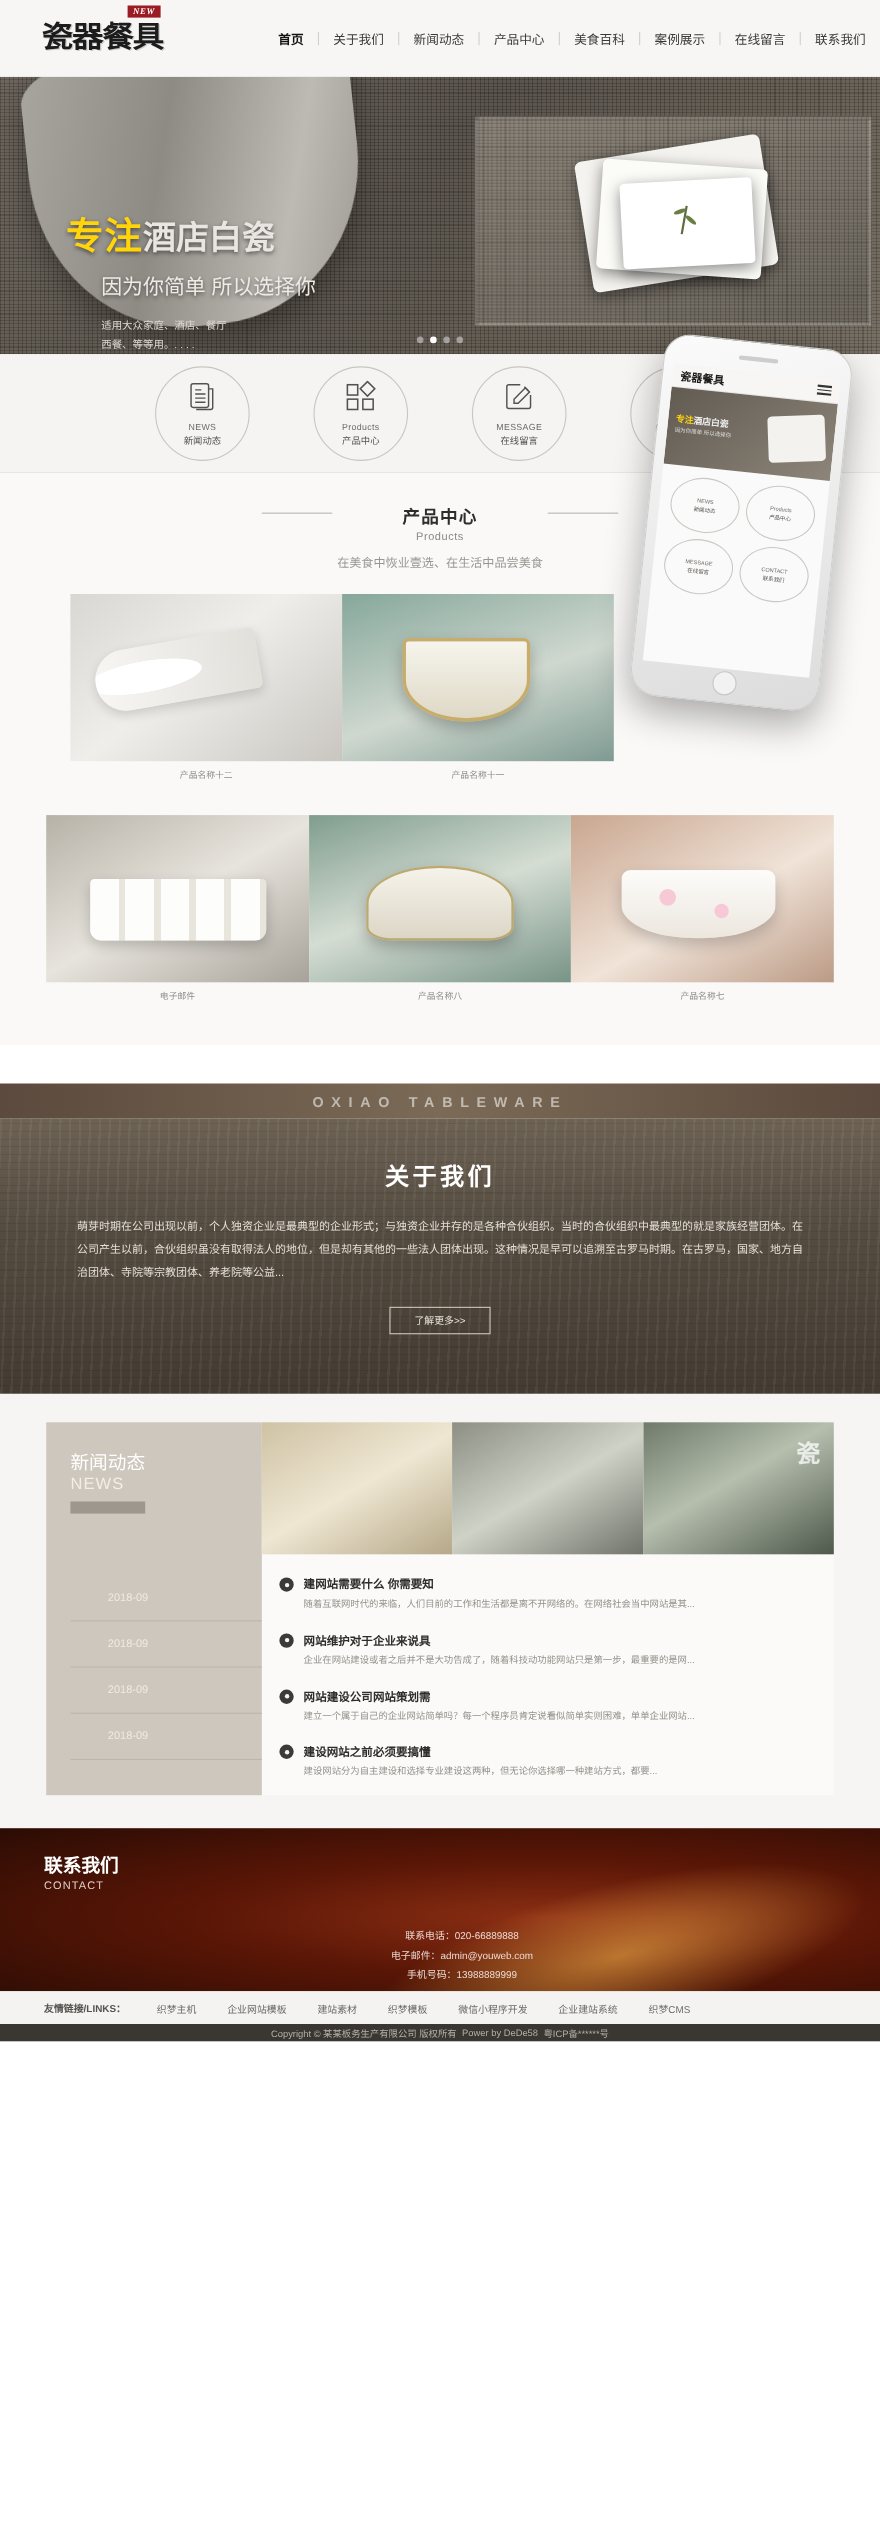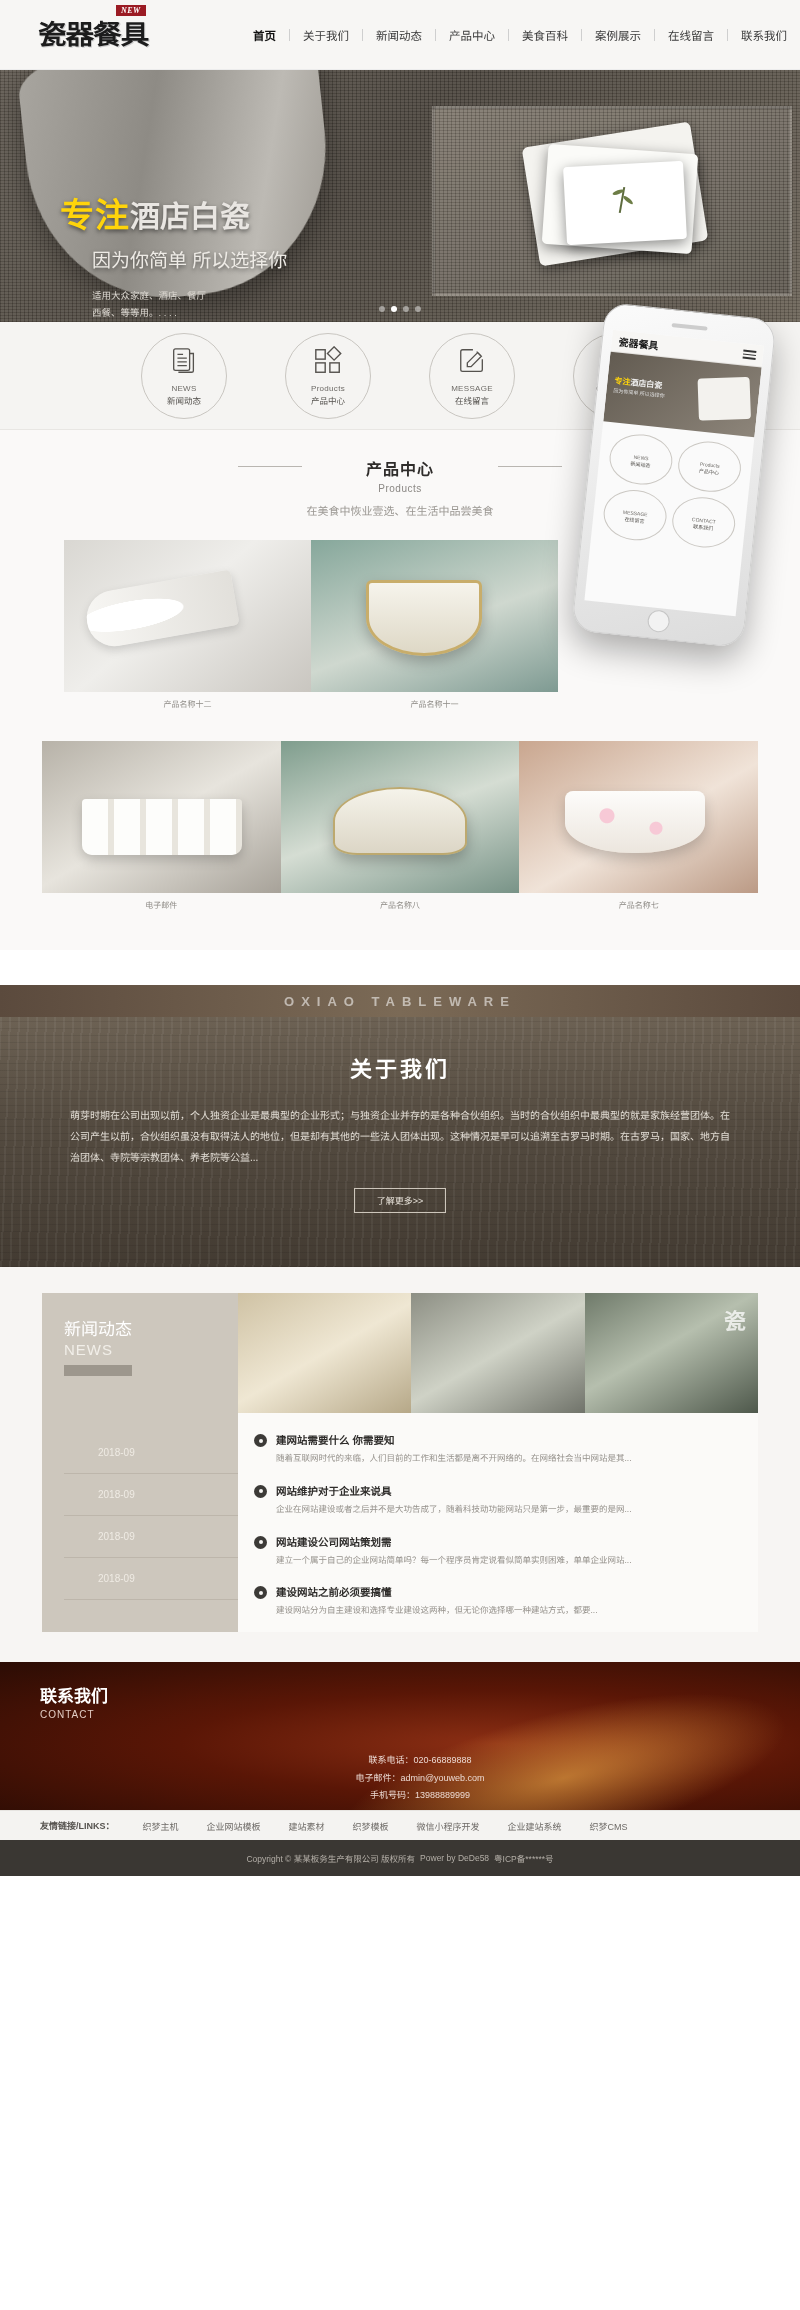--- a/index.html
+++ b/index.html
@@ -230,21 +230,21 @@
   .ct-lines{ margin-top:32px;text-align:center; }
   .ct-line{ font-size:9px;color:#ecd9d2;line-height:1.95; }
 
   
   .links{ width:800px;height:30px;background:#f4f3f1;display:flex;align-items:center;
           padding-left:40px;gap:0;border-top:1px solid #e6e4e1; }
   .links-label{ font-size:9px;color:#56534f;font-weight:bold;margin-right:14px; }
   .links a{ font-size:9px;color:#6d6a66;text-decoration:none;padding:0 14px;cursor:pointer; }
 
   
-  .copyright{ width:800px;height:36px;background:#3a3733;display:flex;align-items:center;
+  .copyright{ width:800px;height:16px;background:#3a3733;display:flex;align-items:center;
               justify-content:center;font-size:8.5px;color:#b3aea7;gap:5px; }
 </style>
 </head>
 <body>
 
 <div class="header">
   <div class="logo-wrap">
     <div class="logo-badge">NEW</div>
     <div class="logo-text">瓷器餐具</div>
   </div>

